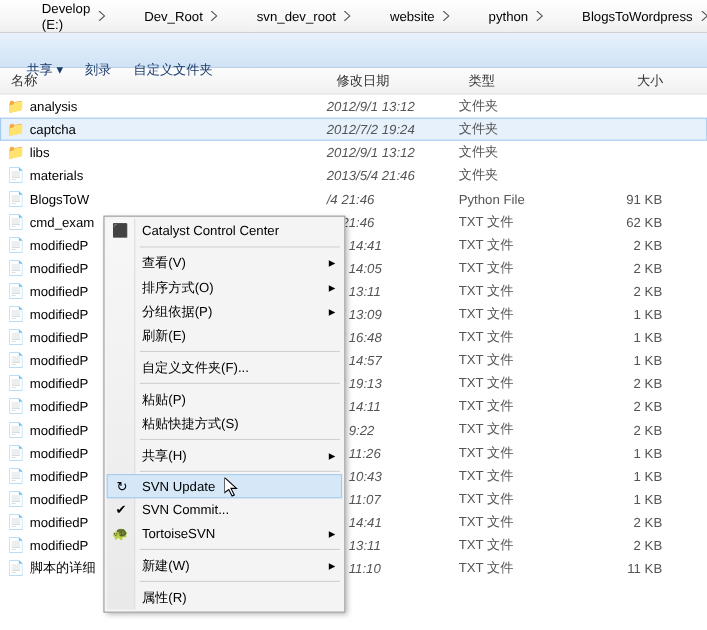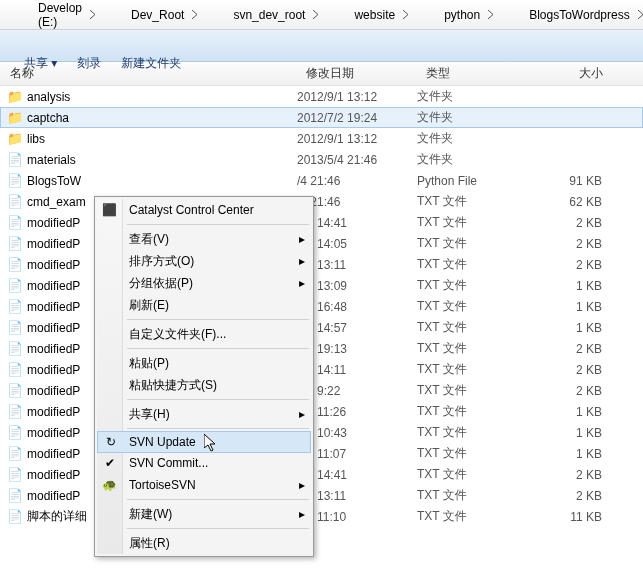--- a/index.html
+++ b/index.html
@@ -36,21 +36,21 @@
 .c-type { width: 120px; }
 .c-size { flex: 1; text-align: right; padding-right: 40px; }
 
 .file-list { }
 .row {
   display: flex; align-items: center; height: 21px;
   border: 1px solid transparent;
 }
 .row.selected { background: #e6f1fb; border: 1px solid #a3caee; }
 .row .c-name { display: flex; align-items: center; padding-left: 6px; }
-.row .c-date { color: #555; }
+.row .c-date { color: #555; font-style: italic; }
 .row .c-type { color: #555; }
 .row .c-size { color: #555; }
 
 .fico { width: 16px; height: 16px; margin-right: 4px; display:inline-flex; align-items:center; justify-content:center; font-size: 13px; }
 .fico.folder { color: #f5c443; }
 .fico.folder-red { color: #d94a2d; }
 .fico.blue { color: #3a78c7; }
 .fico.green { color: #4aa23a; }
 .fico.py { color: #3a78c7; }
 
@@ -127,21 +127,21 @@
   </div>
 
 <div class="toolbar">
   <div class="tbtn">
       <span>共享 ▾</span>
     </div>
   <div class="tbtn">
       <span>刻录</span>
     </div>
   <div class="tbtn">
-      <span>新建文件夹</span>
+      <span>自定义文件夹</span>
     </div>
 </div>
 
 <div class="header-row">
   <div class="c-name">名称</div>
   <div class="c-date">修改日期</div>
   <div class="c-type">类型</div>
   <div class="c-size">大小</div>
 </div>
 

